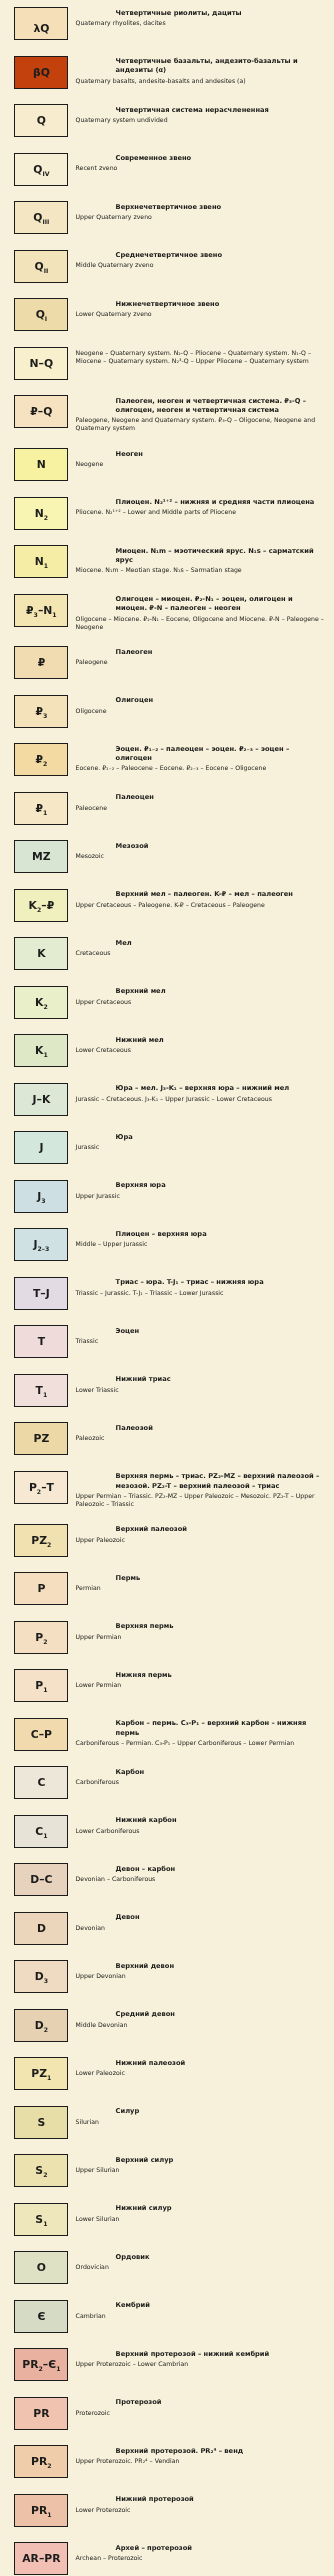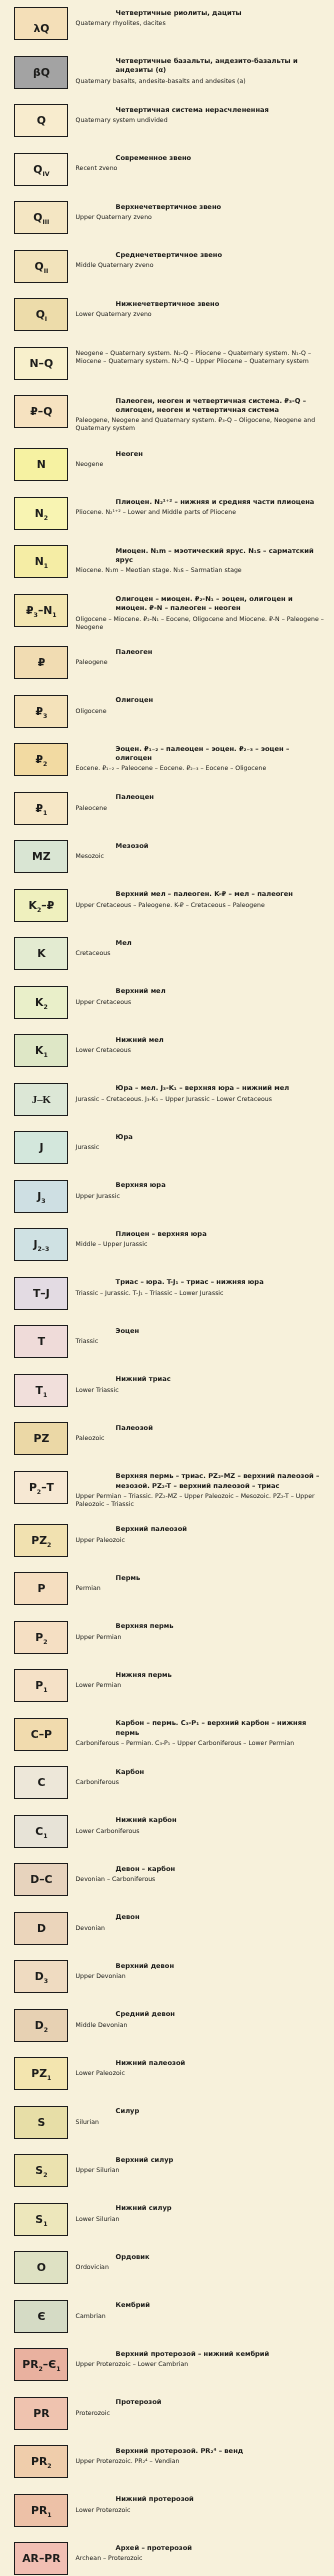--- a/index.html
+++ b/index.html
@@ -29,21 +29,21 @@
     <div class="row">
       <div class="swatch" style="background: rgb(244, 223, 184);">
         <span style="position: relative; margin-top: 9px;"><span>λQ</span></span>
       </div>
       <div class="texts">
         <div class="ru">Четвертичные риолиты, дациты</div>
         <div class="en">Quaternary rhyolites, dacites</div>
       </div>
     </div>
     <div class="row">
-      <div class="swatch" style="background: #a3a3a3;">
+      <div class="swatch" style="background: #c2410c;">
         <span style="position: relative;"><span>βQ</span></span>
       </div>
       <div class="texts">
         <div class="ru">Четвертичные базальты, андезито-базальты и андезиты (α)</div>
         <div class="en">Quaternary basalts, andesite-basalts and andesites (a)</div>
       </div>
     </div>
     <div class="row">
       <div class="swatch" style="background: rgb(248, 236, 206);">
         <span style="position: relative;"><span>Q</span></span>
@@ -217,21 +217,21 @@
     <div class="row">
       <div class="swatch" style="background: rgb(222, 231, 198);">
         <span style="position: relative;"><span>K</span><sub>1</sub></span>
       </div>
       <div class="texts">
         <div class="ru">Нижний мел</div>
         <div class="en">Lower Cretaceous</div>
       </div>
     </div>
     <div class="row">
-      <div class="swatch" style="background: rgb(220, 231, 214); font-family: Liberation Serif, serif;">
+      <div class="swatch" style="background: rgb(220, 231, 214);">
         <span style="position: relative;"><span>J–K</span></span>
       </div>
       <div class="texts">
         <div class="ru">Юра – мел. J₃-K₁ – верхняя юра – нижний мел</div>
         <div class="en">Jurassic – Cretaceous. J₃-K₁ – Upper Jurassic – Lower Cretaceous</div>
       </div>
     </div>
     <div class="row">
       <div class="swatch" style="background: rgb(211, 231, 220);">
         <span style="position: relative;"><span>J</span></span>

